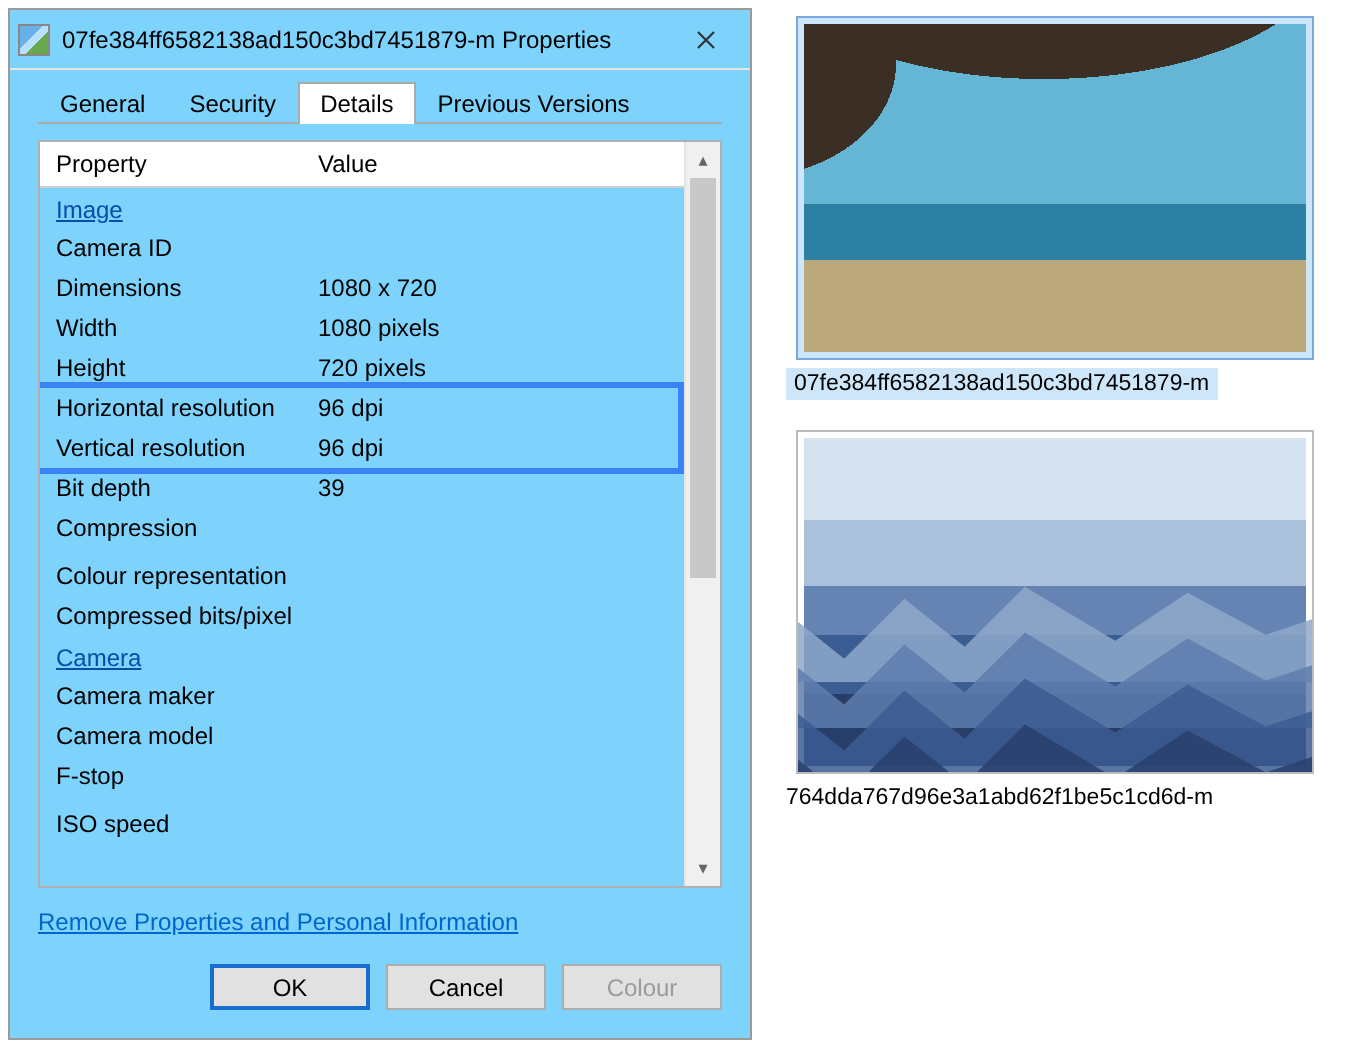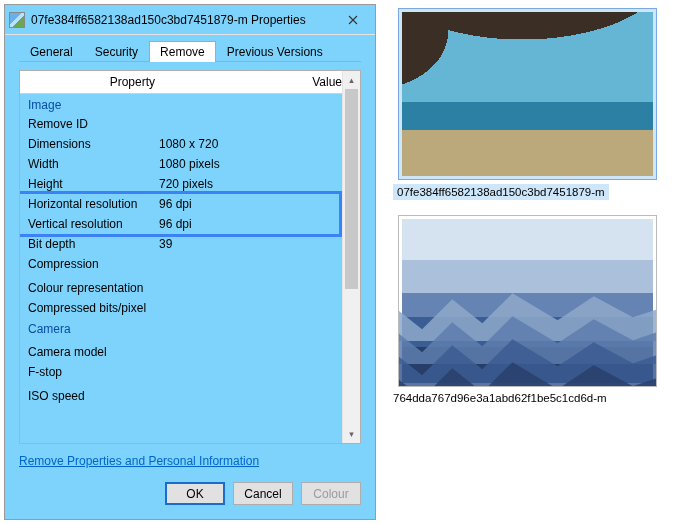--- a/index.html
+++ b/index.html
@@ -84,21 +84,20 @@
   .prop-columns {
     flex: 1;
     overflow: hidden;
   }
   .prop-headers {
     display: flex;
     border-bottom: 1px solid #d0d0d0;
     background: #fff;
     font-weight: normal;
     padding: 4px 0;
-    text-align: right;
   }
   .col-prop { width: 135px; padding-left: 8px; }
   .col-val { flex: 1; padding-left: 4px; }
   .prop-rows {
     overflow-y: hidden;
     height: calc(100% - 24px);
   }
   .highlight-group {
     border: 3px solid #3b82f6;
     margin: -3px 0 -3px -3px;
@@ -107,20 +106,21 @@
   .prop-row {
     display: flex;
     padding: 2px 0;
     line-height: 16px;
   }
   .prop-row .p { width: 135px; padding-left: 8px; }
   .prop-row .v { flex: 1; padding-left: 4px; }
   .section-head {
     color: #0a4da8;
     padding: 4px 8px 2px 8px;
+    text-decoration: underline;
   }
   .scrollbar-imitate {
     width: 18px;
     background: #f0f0f0;
     border-left: 1px solid #e4e4e4;
     display: flex;
     flex-direction: column;
   }
   .sb-arrow {
     height: 18px;
@@ -138,21 +138,21 @@
     margin: 10px 14px 0 14px;
   }
   .link-row a { color: #0066cc; text-decoration: underline; cursor: pointer; }
   .button-row {
     display: flex;
     justify-content: flex-end;
     gap: 8px;
     padding: 14px 14px 14px 0;
   }
   .btn {
-    width: 60px; height: 23px;
+    width: 80px; height: 23px;
     border: 1px solid #adadad;
     background: #e1e1e1;
     font-family: inherit;
     font-size: 12px;
     text-align: center;
   }
   .btn.primary { border: 2px solid #1a6dd0; background: #e1e1e1; }
   .btn.disabled { color: #9b9b9b; }
   
   .thumb {
@@ -210,36 +210,36 @@
     <div class="close-btn">
       <svg viewBox="0 0 10 10">
           <path d="M1 1 L9 9 M9 1 L1 9" stroke="#333" stroke-width="1.1" fill="none"></path>
         </svg>
     </div>
   </div>
 
   <div class="tabs">
     <div class="tab">General</div>
     <div class="tab">Security</div>
-    <div class="tab active">Remove</div>
+    <div class="tab active">Details</div>
     <div class="tab">Previous Versions</div>
   </div>
   <div class="tab-strip-line"></div>
 
   <div class="tab-body">
     <div class="prop-box">
       <div class="prop-columns">
         <div class="prop-headers">
           <div class="col-prop">Property</div>
           <div class="col-val">Value</div>
         </div>
         <div class="prop-rows">
           <div class="section-head">Image</div>
           <div class="prop-row">
-              <div class="p">Remove ID</div>
+              <div class="p">Camera ID</div>
               <div class="v"></div>
             </div>
           <div class="prop-row">
               <div class="p">Dimensions</div>
               <div class="v">1080 x 720</div>
             </div>
           <div class="prop-row">
               <div class="p">Width</div>
               <div class="v">1080 pixels</div>
             </div>
@@ -274,20 +274,21 @@
               <div class="p">Colour representation</div>
               <div class="v"></div>
             </div>
           <div class="prop-row">
               <div class="p">Compressed bits/pixel</div>
               <div class="v"></div>
             </div>
 
           <div class="section-head">Camera</div>
           <div class="prop-row">
+              <div class="p">Camera maker</div>
               <div class="v"></div>
             </div>
           <div class="prop-row">
               <div class="p">Camera model</div>
               <div class="v"></div>
             </div>
           <div class="prop-row">
               <div class="p">F-stop</div>
               <div class="v"></div>
             </div>

